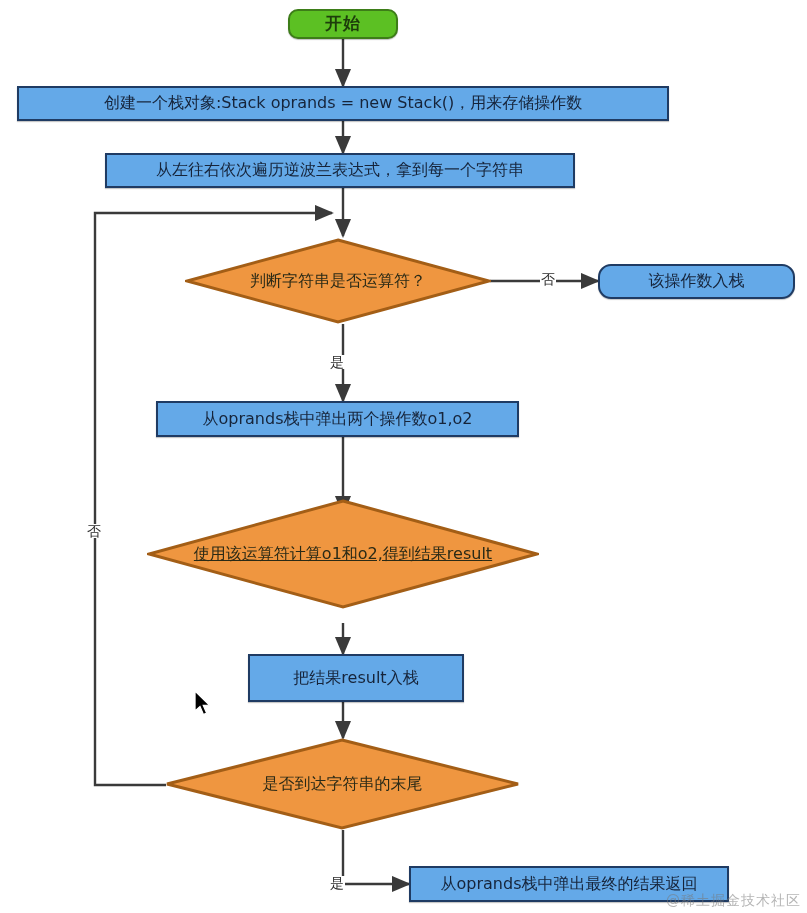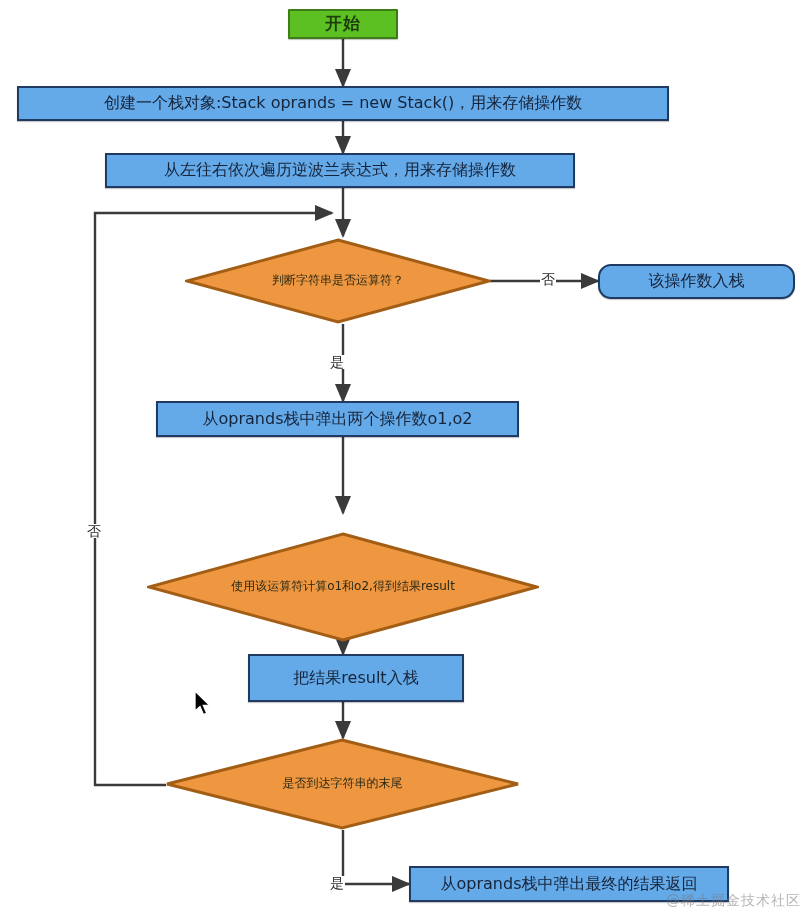--- a/index.html
+++ b/index.html
@@ -31,39 +31,39 @@
     align-items: center;
     justify-content: center;
     text-align: center;
     color: #1a1a1a;
     line-height: 1.15;
     z-index: 3;
   }
   .node-start {
     background: #5cc023;
     border: 2px solid #3d7d18;
-    border-radius: 1px;
+    border-radius: 10px;
     color: #1d3d0b;
     font-size: 17px;
     font-weight: 600;
     letter-spacing: 1px;
     box-shadow: 0 1px 1px rgba(0,0,0,0.25);
   }
   .node-process {
     background: #64a9e8;
     border: 2px solid #1f3b63;
     color: #16243a;
     font-size: 16px;
     box-shadow: 0 1px 1px rgba(0,0,0,0.22);
   }
   .node-decision {
     background: transparent;
     border: none;
     color: #2a2a16;
-    font-size: 12px;
+    font-size: 16px;
   }
   .diamond-shape {
     position: absolute;
     left: 0;
     top: 0;
     width: 100%;
     height: 100%;
     z-index: -1;
   }
   .edge-label {
@@ -128,39 +128,39 @@
 
   <div class="node node-start" style="left:288px; top:9px; width:110px; height:30px;">
     <span>开始</span>
   </div>
 
   <div class="node node-process" style="left:17px; top:86px; width:652px; height:35px;">
     <span>创建一个栈对象:Stack oprands = new Stack()，用来存储操作数</span>
   </div>
 
   <div class="node node-process" style="left:105px; top:153px; width:470px; height:35px;">
-    <span>从左往右依次遍历逆波兰表达式，用来存储操作数</span>
+    <span>从左往右依次遍历逆波兰表达式，拿到每一个字符串</span>
   </div>
 
   <div class="node node-decision" style="left:185px; top:238px; width:306px; height:86px;">
     <svg class="diamond-shape" viewBox="0 0 306 86" preserveAspectRatio="none">
       <polygon points="153,2 304,43 153,84 2,43" fill="#ef9640" stroke="#a35e16" stroke-width="3"></polygon>
     </svg>
     <span>判断字符串是否运算符？</span>
   </div>
 
   <div class="node node-process" style="left:598px; top:264px; width:197px; height:35px;border-radius:13px;">
     <span>该操作数入栈</span>
   </div>
 
   <div class="node node-process" style="left:156px; top:401px; width:363px; height:36px;">
     <span>从oprands栈中弹出两个操作数o1,o2</span>
   </div>
 
-  <div class="node node-decision" style="left:147px; top:532px; width:392px; height:110px;">
+  <div class="node node-decision" style="left:147px; top:499px; width:392px; height:110px;text-decoration:underline;">
     <svg class="diamond-shape" viewBox="0 0 392 110" preserveAspectRatio="none">
       <polygon points="196,2 390,55 196,108 2,55" fill="#ef9640" stroke="#a35e16" stroke-width="3"></polygon>
     </svg>
     <span>使用该运算符计算o1和o2,得到结果result</span>
   </div>
 
   <div class="node node-process" style="left:248px; top:654px; width:216px; height:48px;justify-content:center;">
     <span>把结果result入栈</span>
   </div>
 

